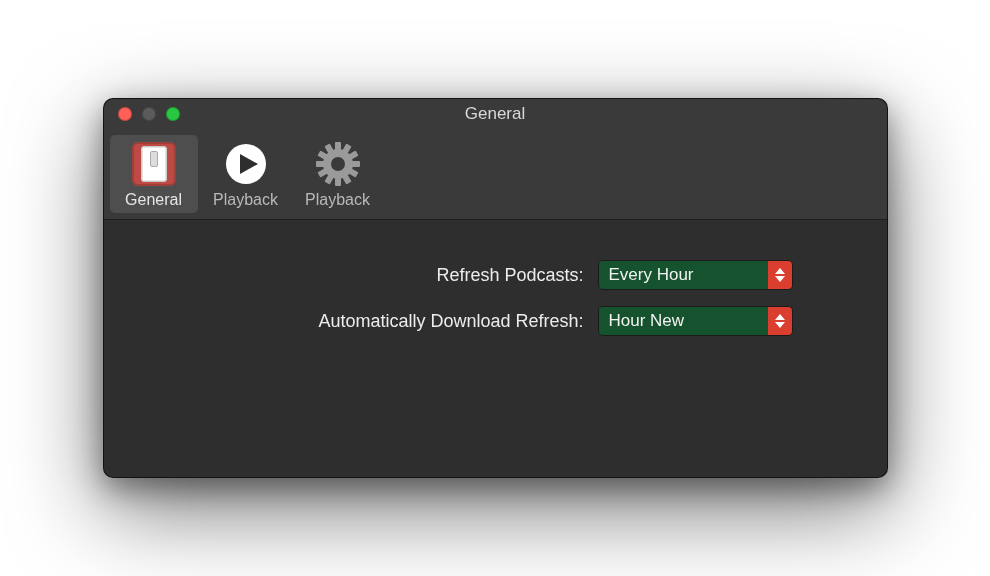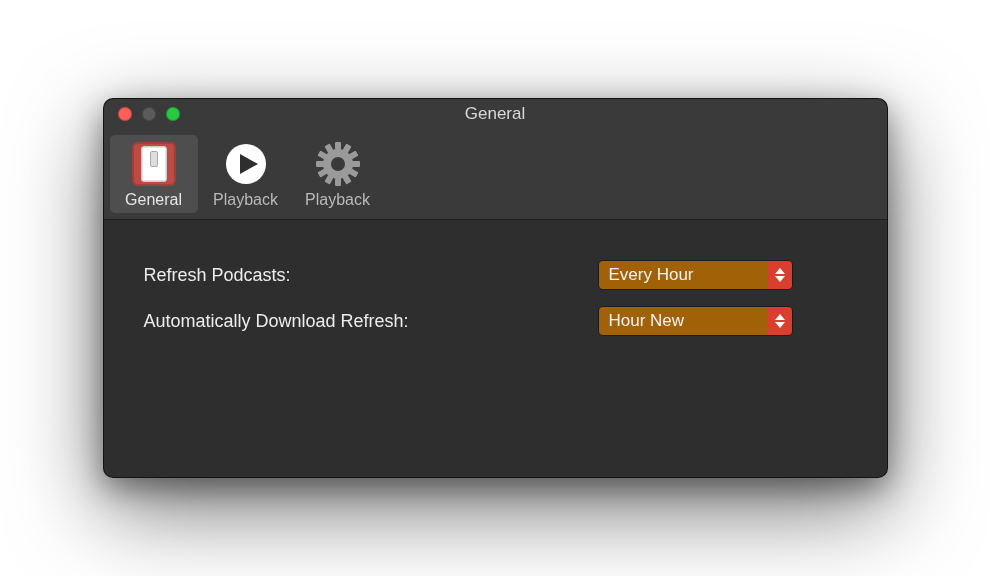--- a/index.html
+++ b/index.html
@@ -93,35 +93,36 @@
       flex-direction: column;
       gap: 16px;
     }
     .row {
       display: flex;
       align-items: center;
       gap: 14px;
     }
     .row-label {
       width: 440px;
+      text-align: right;
       color: #ececec;
       font-size: 18px;
     }
     .select {
       display: flex;
       align-items: stretch;
       height: 30px;
       width: 195px;
       border-radius: 5px;
       overflow: hidden;
       border: 0.5px solid rgba(0,0,0,0.4);
     }
     .select-value {
       flex: 1;
-      background: #a16207;
+      background: #14532d;
       color: #f2f2f2;
       font-size: 17px;
       display: flex;
       align-items: center;
       padding: 0 10px;
     }
     .select-stepper {
       width: 24px;
       background: #da3e2f;
       display: flex;

